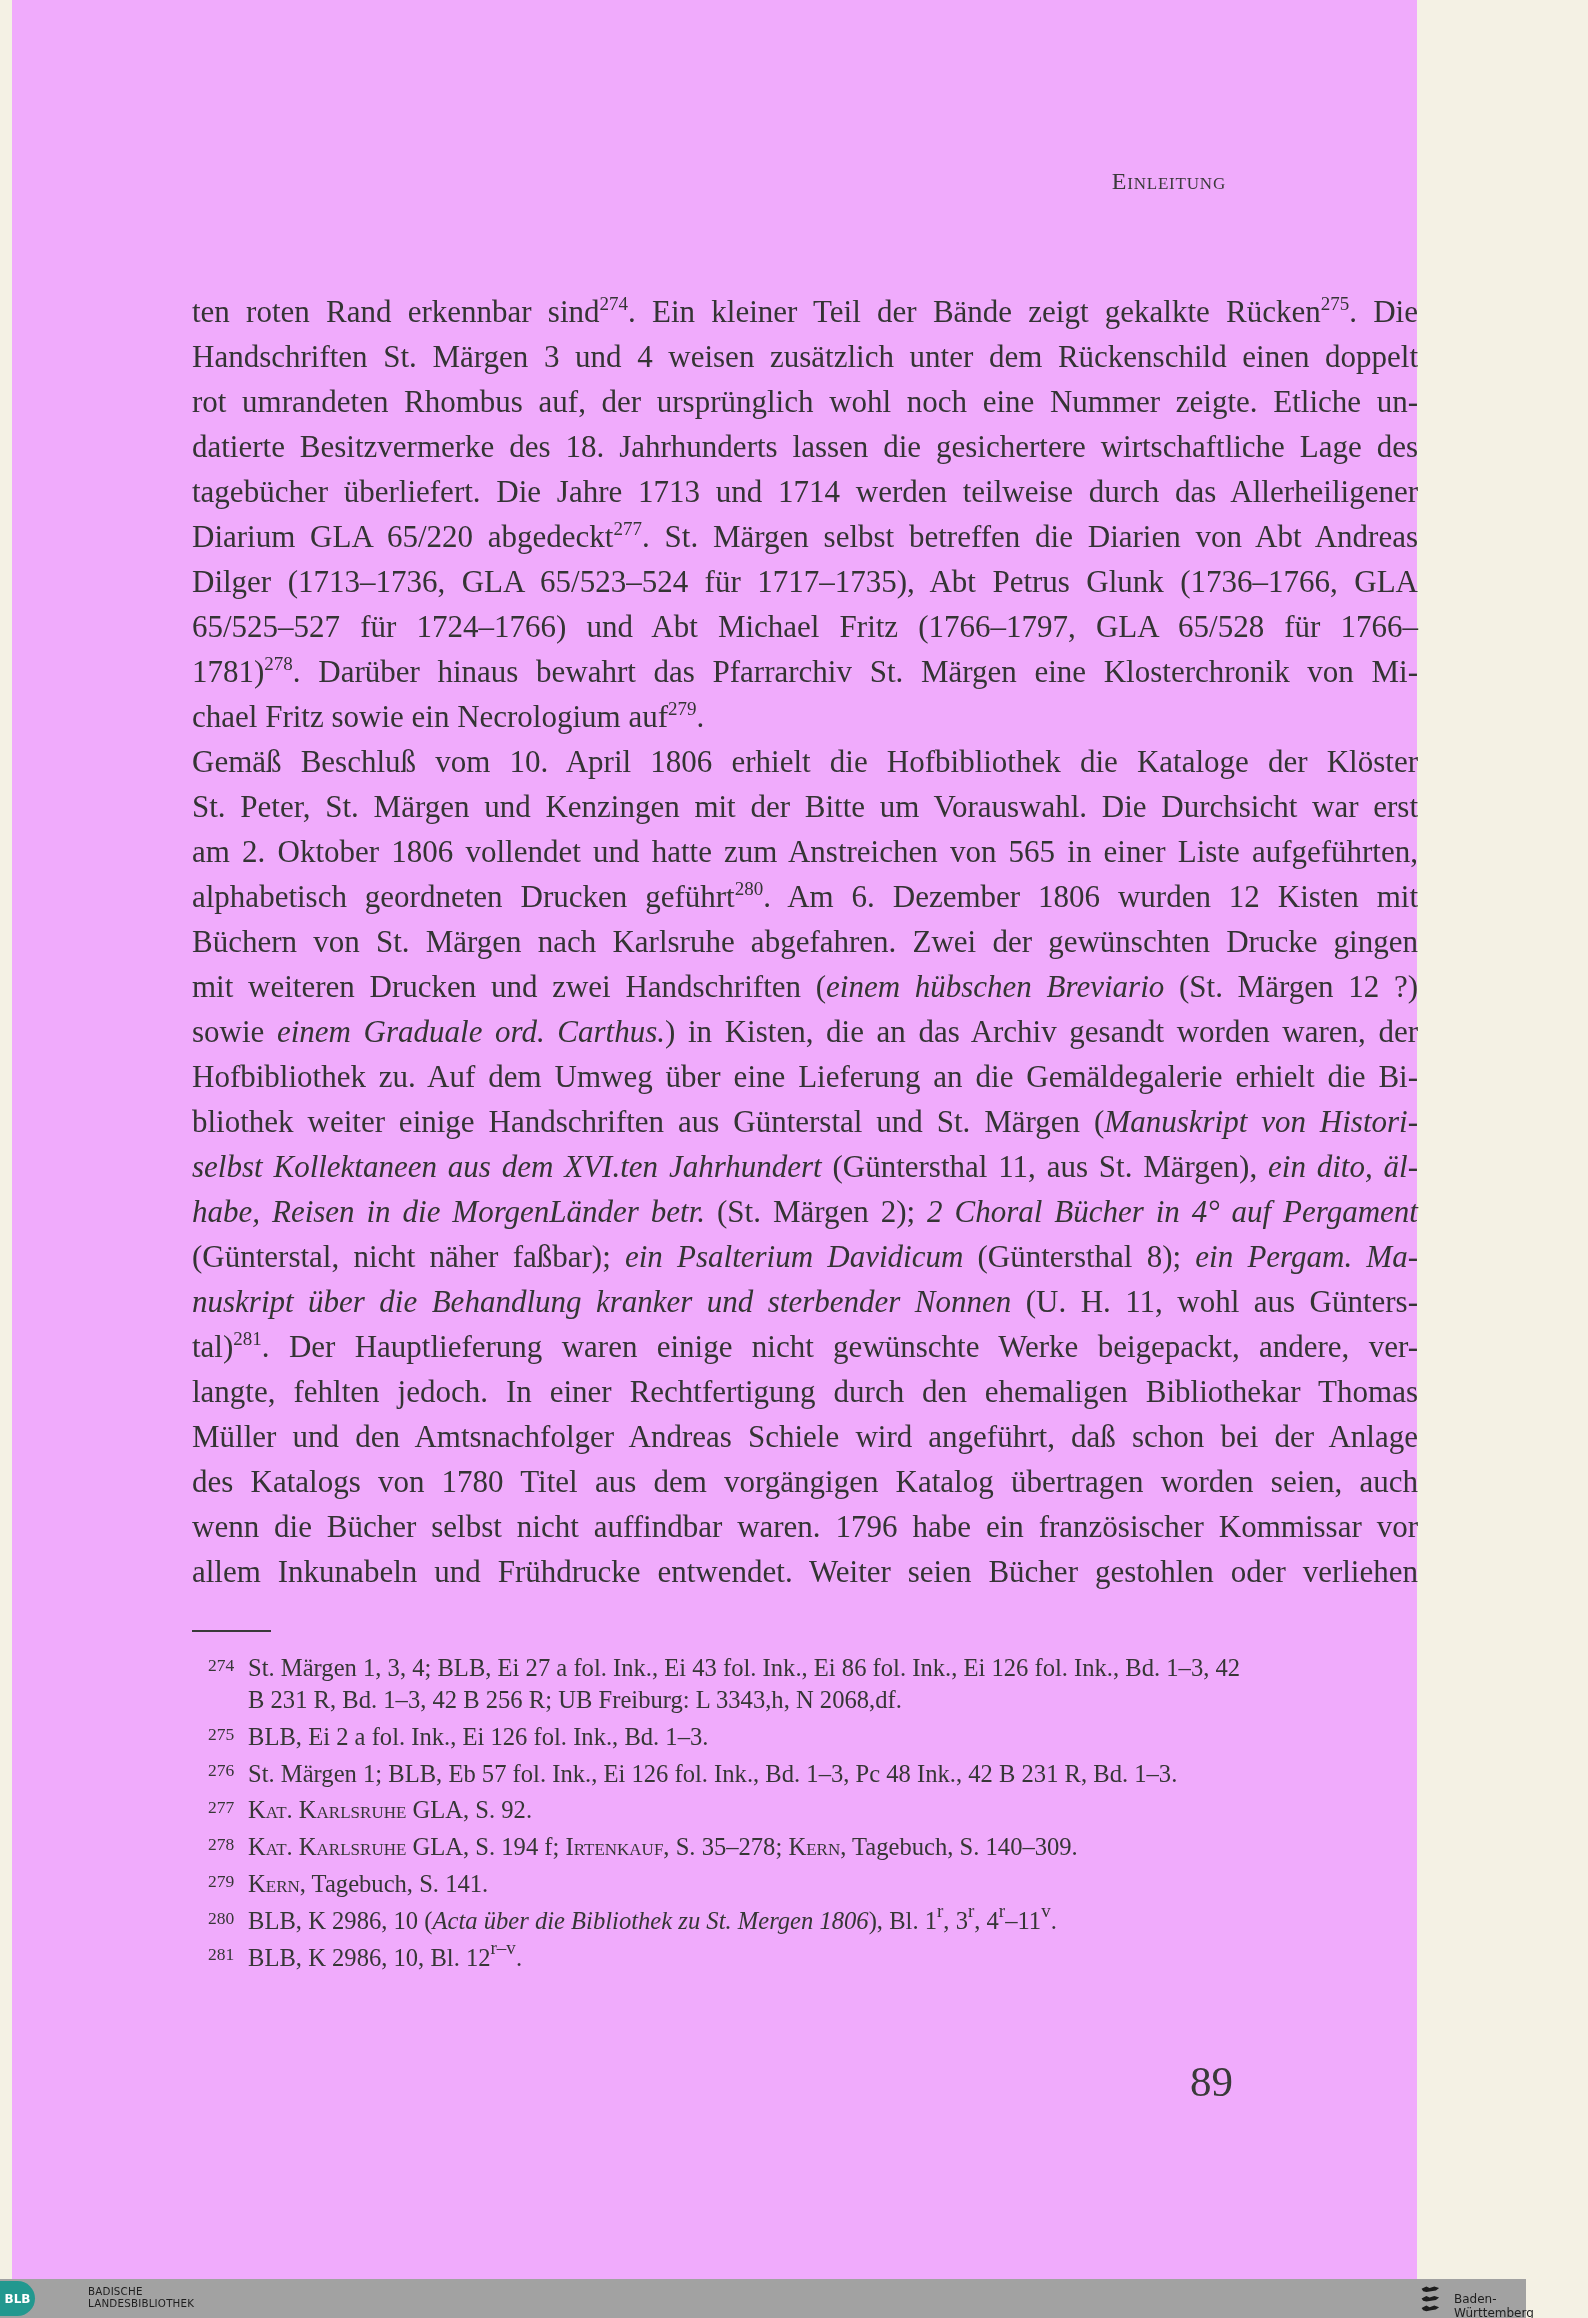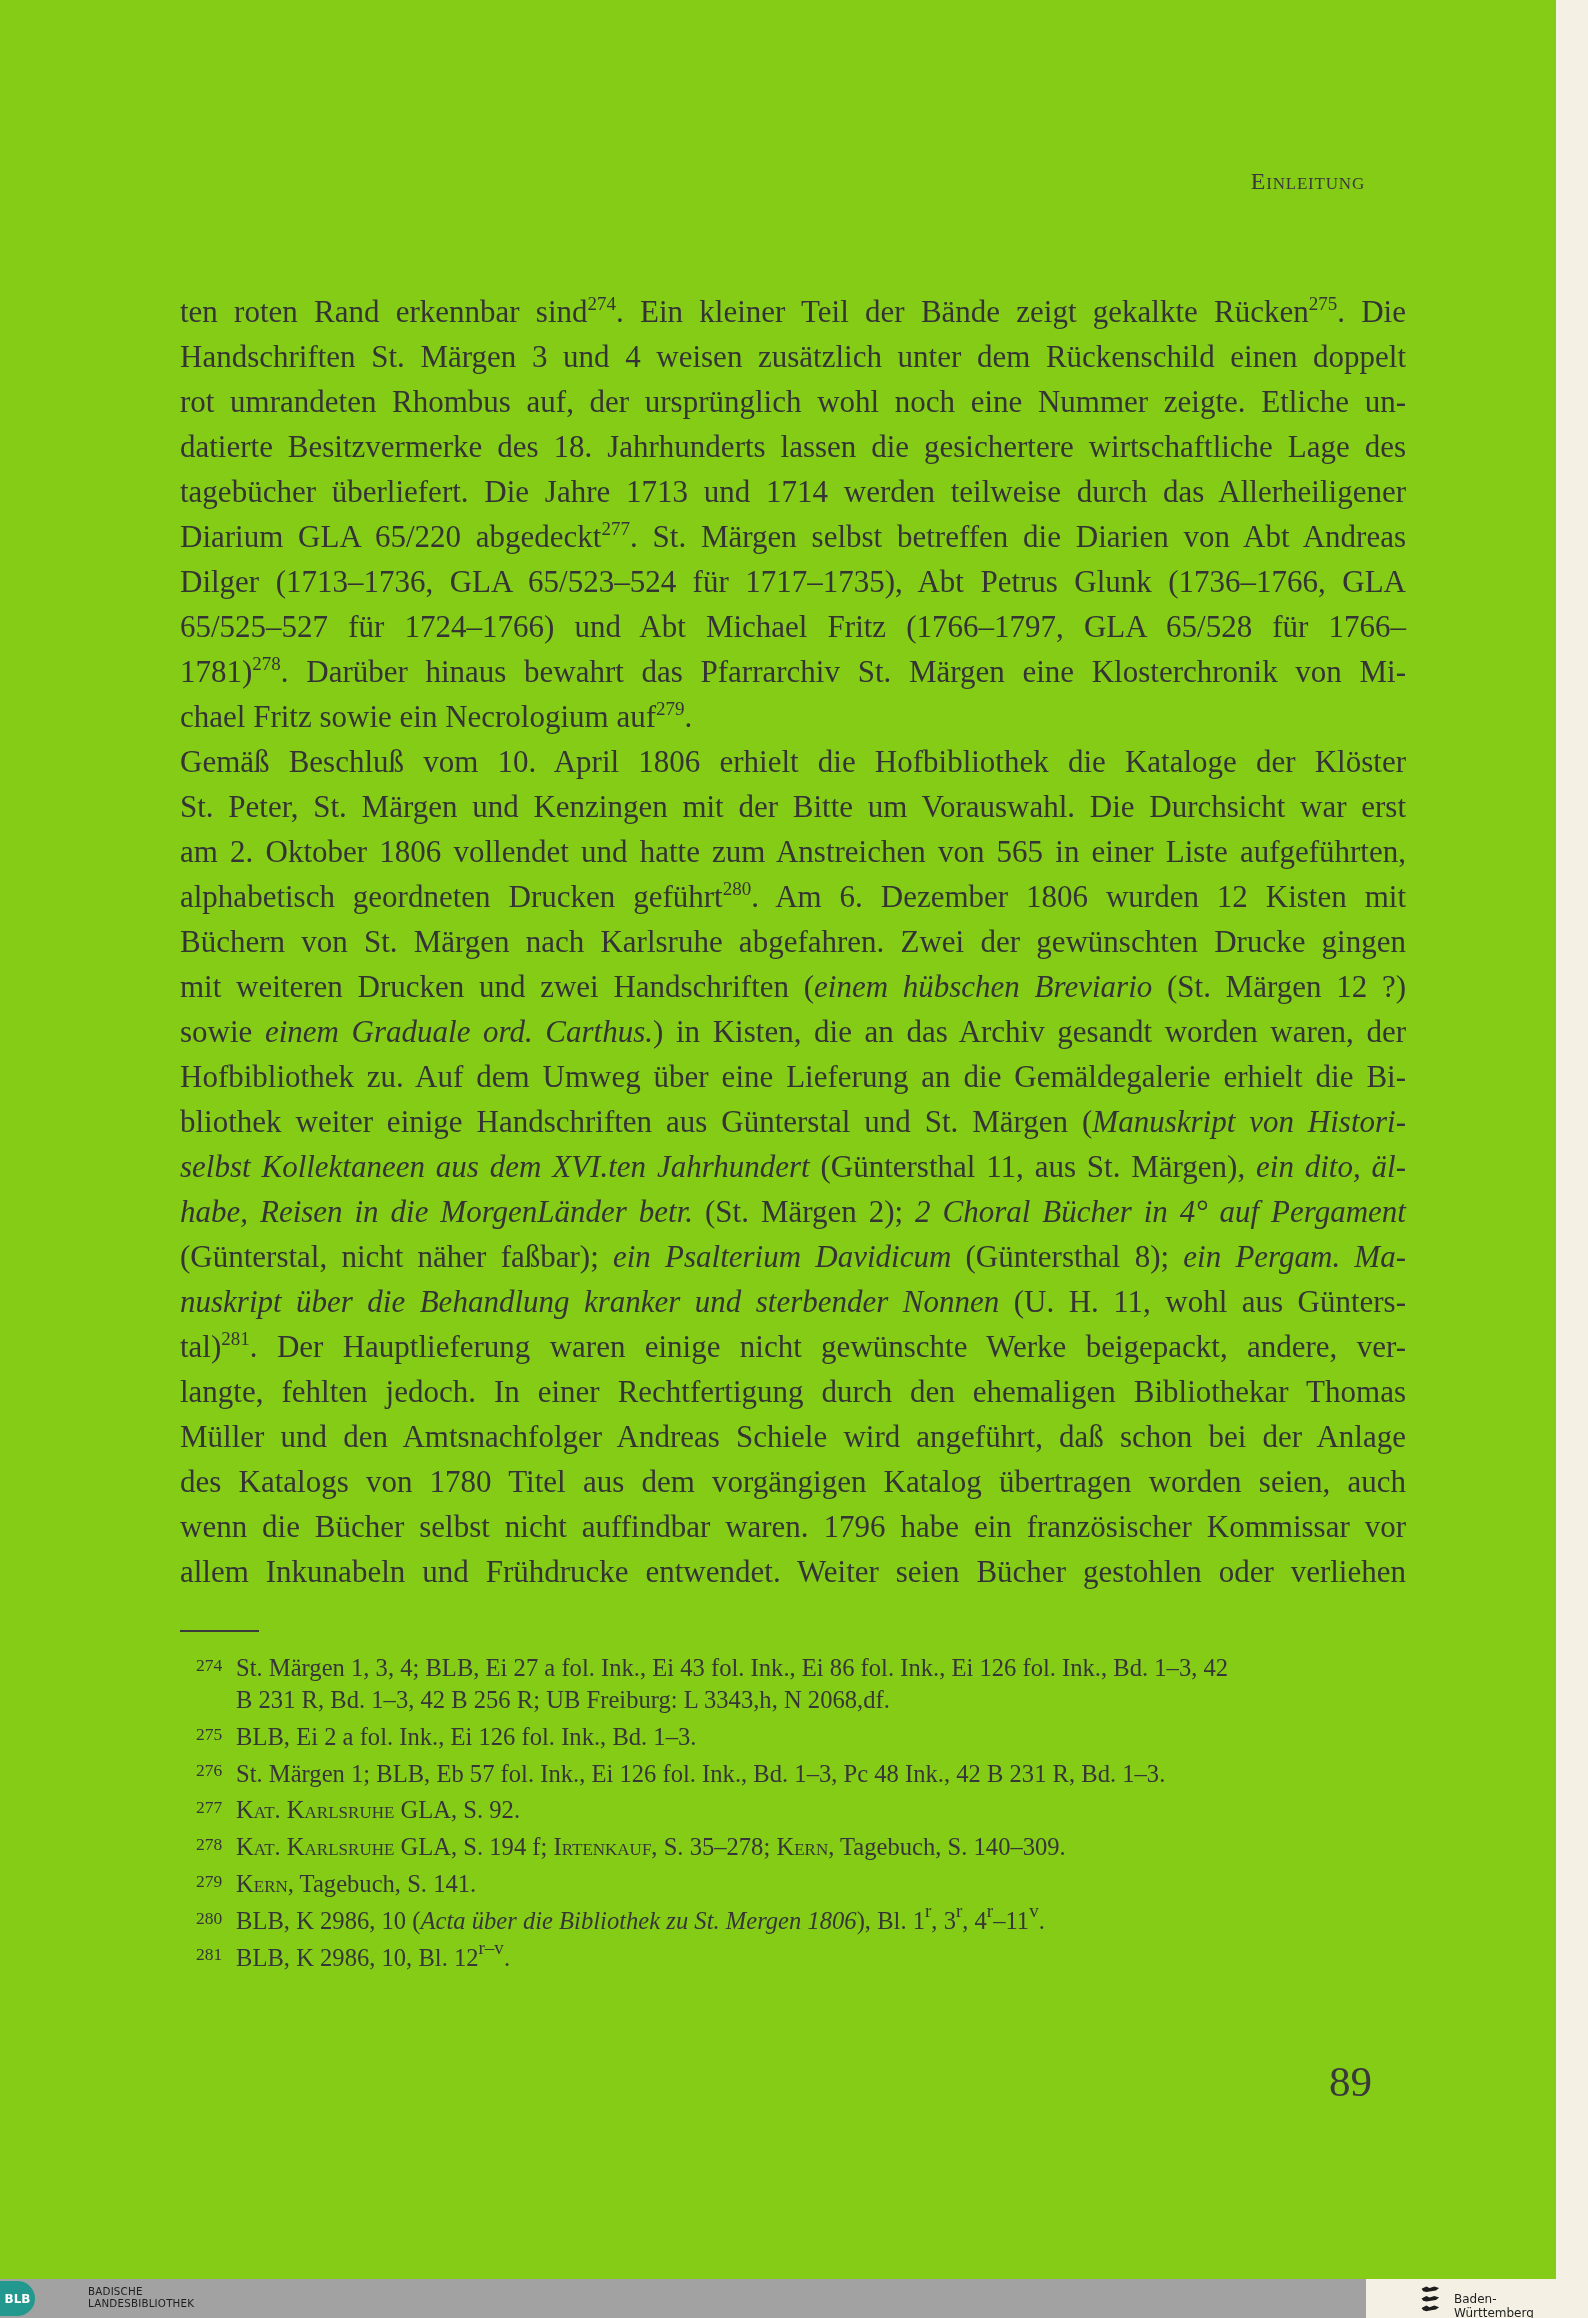--- a/index.html
+++ b/index.html
@@ -2,42 +2,42 @@
 <html style="font-size:12.7px"><head>
   <meta charset="utf-8">
   <style>
     html, body { margin: 0; padding: 0; }
     body {
       width: 1589px; height: 2319px; position: relative; overflow: hidden;
       background: #f4f1e4;
       font-family: "Liberation Serif", "DejaVu Serif", serif;
       color: #363636;
     }
-    .page { position: absolute; left: 0; top: 0; width: 1556px; height: 2279px; background: #84cc16; }
+    .page { position: absolute; left: 12px; top: 0; width: 1405px; height: 2279px; background: #f0abfc; }
     .running-head {
       position: absolute; right: 191px; top: 168px;
       font-size: 24px; font-variant: small-caps; letter-spacing: 0.8px; color: #3a3a3a;
     }
     .body-text {
       position: absolute; left: 180px; top: 245px; width: 1226px;
       font-size: 31px; line-height: 45px; text-align: justify; color: #343434; margin-top: 44px;
     }
     .body-text .line { display: block; text-align: justify; text-align-last: justify; white-space: nowrap; height: 45px; }
     .body-text .line.last { text-align-last: left; }
     sup { font-size: 19px; line-height: 0; vertical-align: 12px; }
     i { font-style: italic; }
     .fn-rule { position: absolute; left: 180px; top: 1630px; width: 79px; height: 1.6px; background: #3a3a3a; }
     .footnotes { position: absolute; left: 180px; top: 1652px; width: 1226px; font-size: 24.6px; color: #363636; }
     .fn { position: relative; padding-left: 56px; line-height: 32px; margin-bottom: 4.8px; }
     .fn .fn-num { position: absolute; left: 16px; top: -3.2px; font-size: 17.5px; }
     .fn .fn-line { display: block; white-space: nowrap; }
     .sc { font-variant: small-caps; }
     .page-number { position: absolute; right: 184px; top: 2057px; font-size: 43px; color: #3a3a3a; }
     .footer-bar {
-      position: absolute; left: 0; top: 2279px; width: 1366px; height: 40px; background: #a2a2a2;
+      position: absolute; left: 0; top: 2279px; width: 1526px; height: 40px; background: #a2a2a2;
       font-family: "DejaVu Sans", "Liberation Sans", sans-serif;
     }
     .blb-logo {
       position: absolute; left: 0; top: 2.4px; width: 35px; height: 35px; background: #22988f;
       border-radius: 0 17.5px 17.5px 0; color: #fff; font-weight: bold; font-size: 12px;
       display: flex; align-items: center; justify-content: center;
     }
     .blb-name { position: absolute; left: 44px; top: 6.4px; font-size: 10.3px; font-weight: normal; line-height: 12px; color: #1e1e1e; letter-spacing: 0.2px; margin-left: 44px; }
     .bw-crest { position: absolute; left: 1420px; top: 4.8px; width: 20.7px; height: 32px; }
     .bw-name { position: absolute; left: 1454px; top: 12.7px; font-size: 12px; color: #1e1e1e; }

